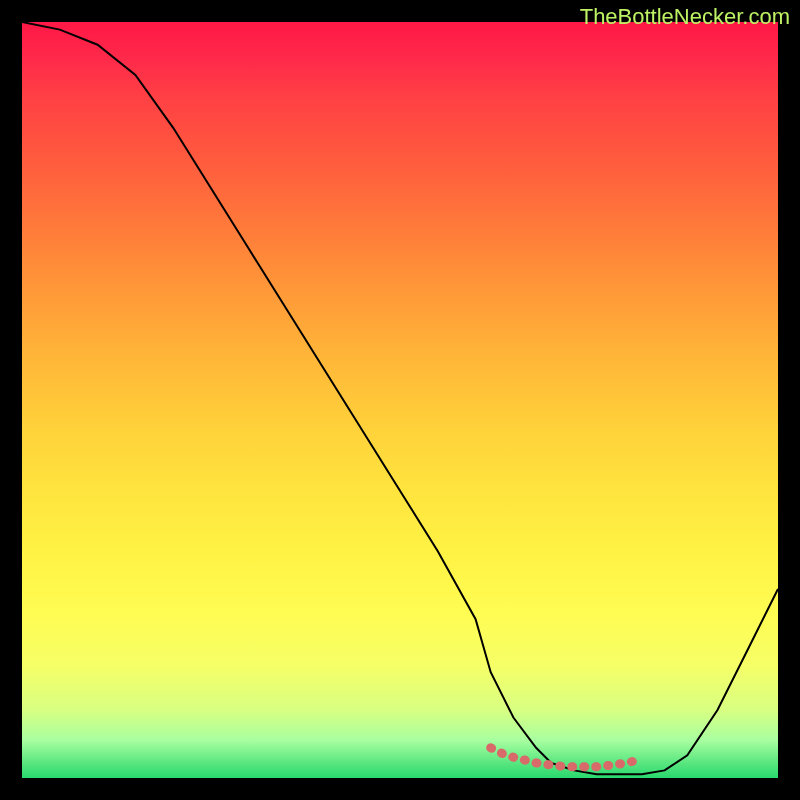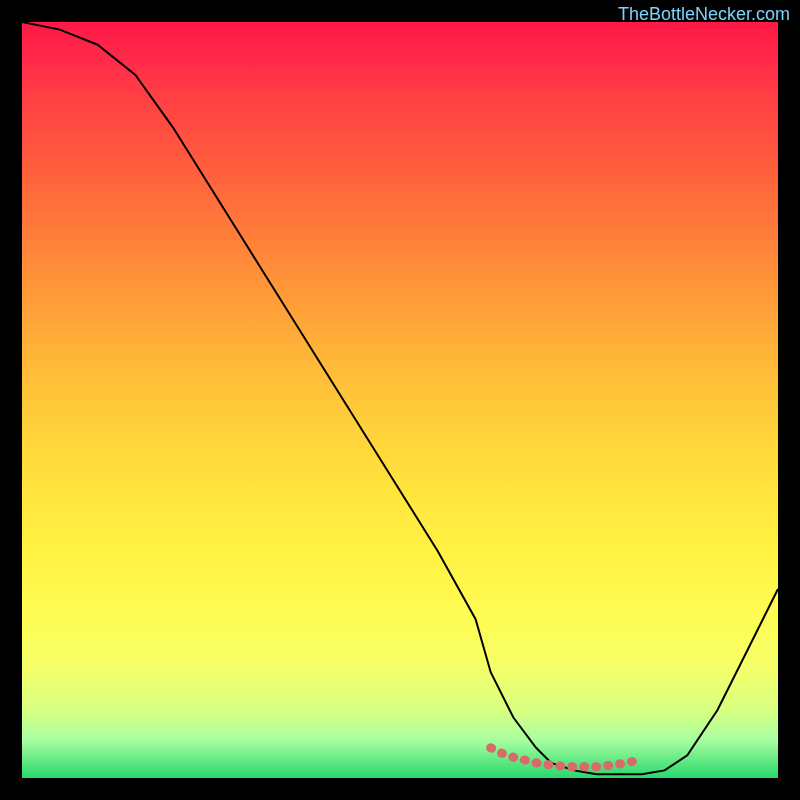--- a/index.html
+++ b/index.html
@@ -1,22 +1,22 @@
 <!DOCTYPE html>
 <html><head>
 <meta charset="utf-8">
 <style>
   * { margin: 0; padding: 0; box-sizing: border-box; }
   body { width: 800px; height: 800px; background: #000; position: relative; font-family: Arial, sans-serif; }
   .attribution {
     position: absolute;
     top: 4px;
     right: 10px;
-    color: #7dd3fc;
-    font-size: 18px;
+    color: #bef264;
+    font-size: 22px;
     z-index: 10;
   }
   .chart-container {
     position: absolute;
     left: 22px;
     top: 22px;
     width: 756px;
     height: 756px;
     background: linear-gradient(to bottom,
       #ff1846 0%,

